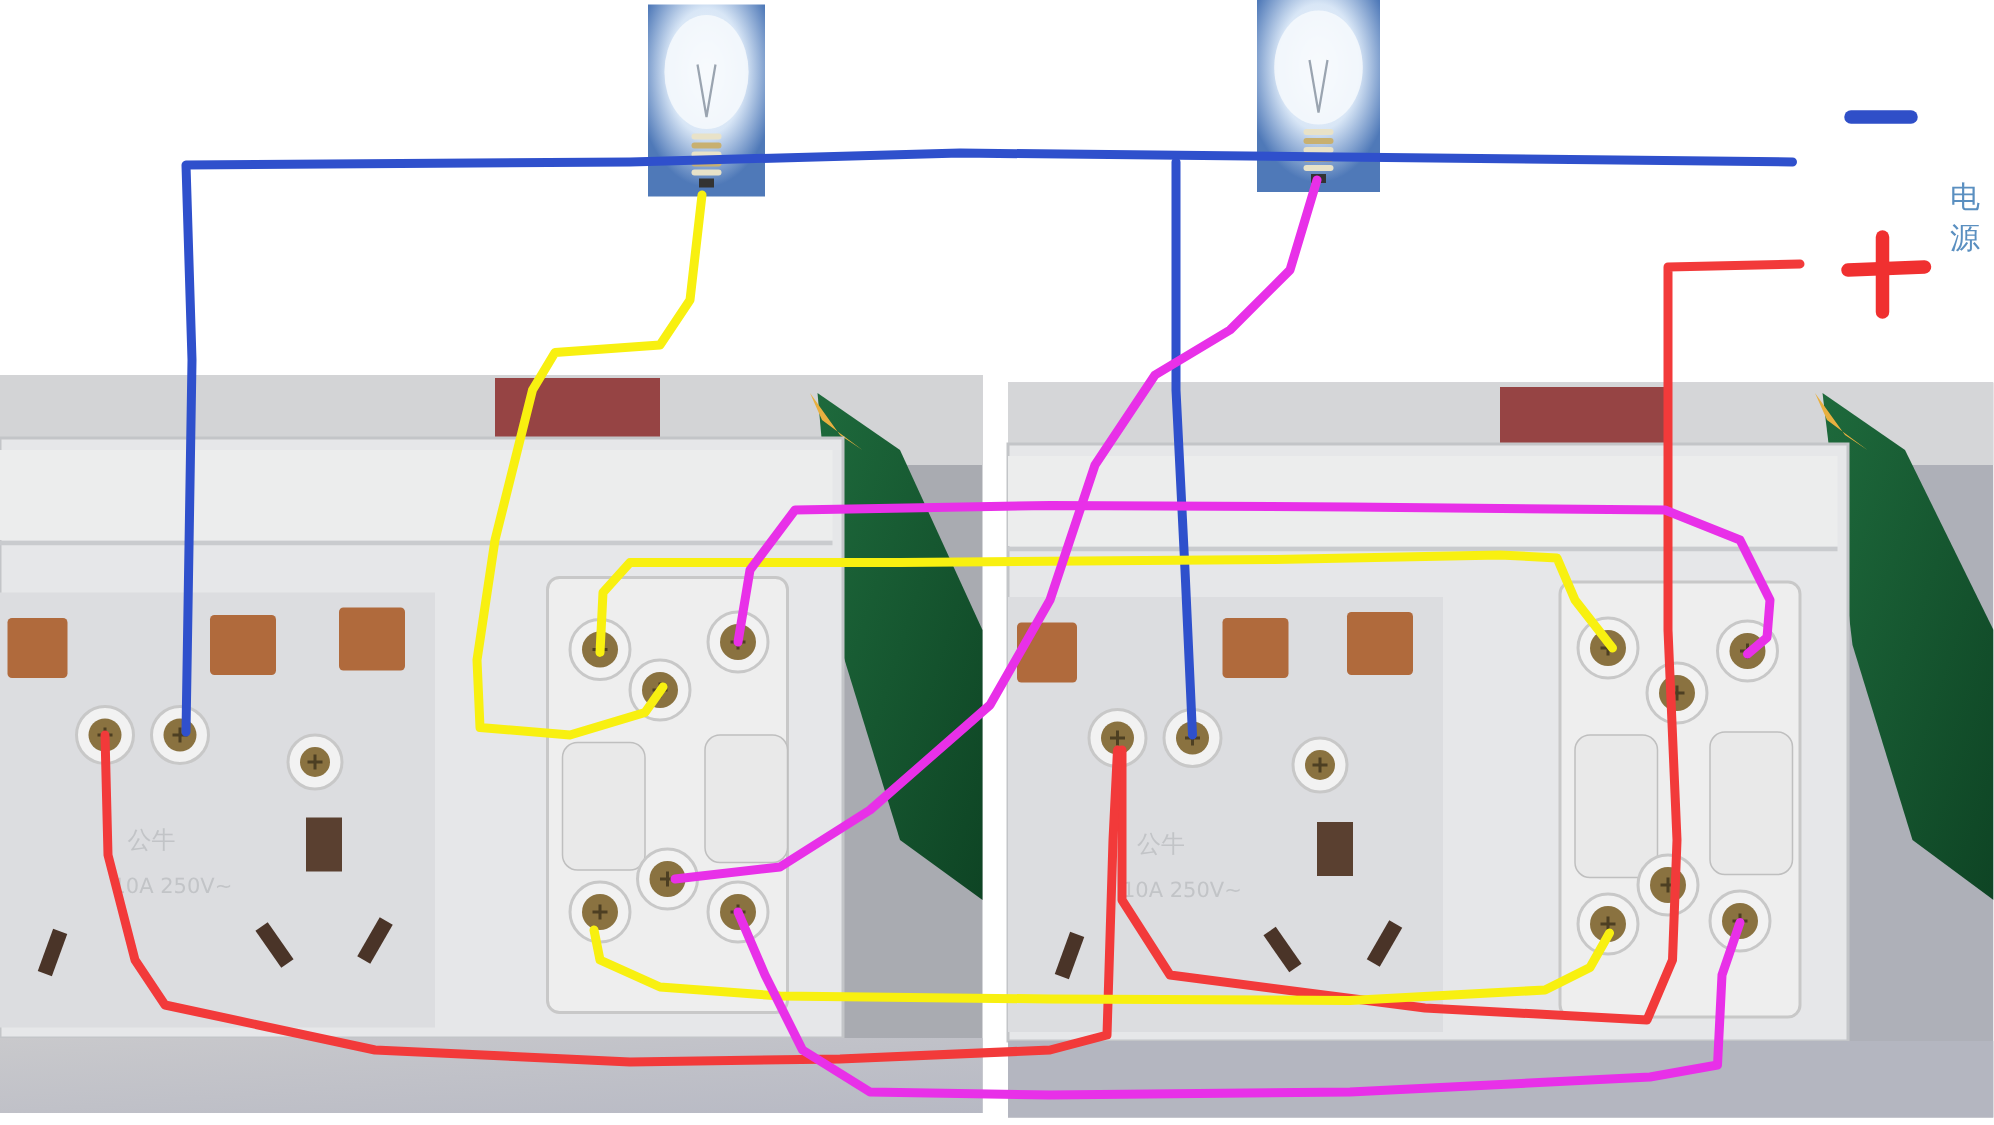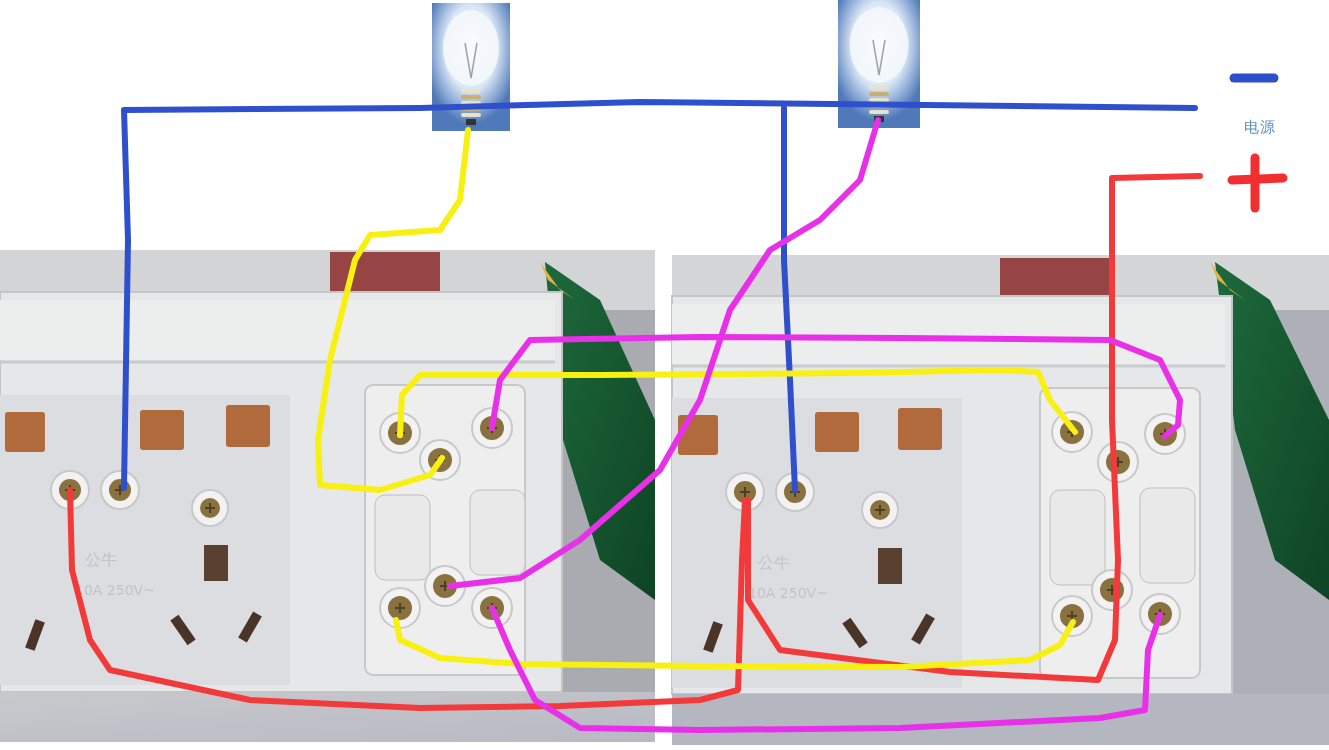--- a/index.html
+++ b/index.html
@@ -1,19 +1,19 @@
 <!DOCTYPE html>
 <html><head>
 <meta charset="utf-8">
 <style>
   html, body { margin: 0; padding: 0; background: #ffffff; }
   body { width: 1329px; height: 750px; position: relative; overflow: hidden;
          font-family: "DejaVu Sans", sans-serif; }
   #stage { position: absolute; left: 0; top: 0; width: 1329px; height: 750px; }
-  .label-power { position: absolute; left: 1244px; top: 118px; font-size: 15px;
+  .label-power { position: absolute; left: 1300px; top: 118px; font-size: 20px;
                  color: #5a8fc0; letter-spacing: 1px; font-family: Liberation Mono, monospace; }
 </style>
 </head>
 <body>
 
 <svg id="stage" width="1329" height="750" viewBox="0 0 1329 750" xmlns="http://www.w3.org/2000/svg">
   <defs>
     <radialGradient id="bulbGlow" cx="50%" cy="35%" r="60%">
       <stop offset="0%" stop-color="#ffffff"></stop>
       <stop offset="55%" stop-color="#d8e6f6"></stop>

